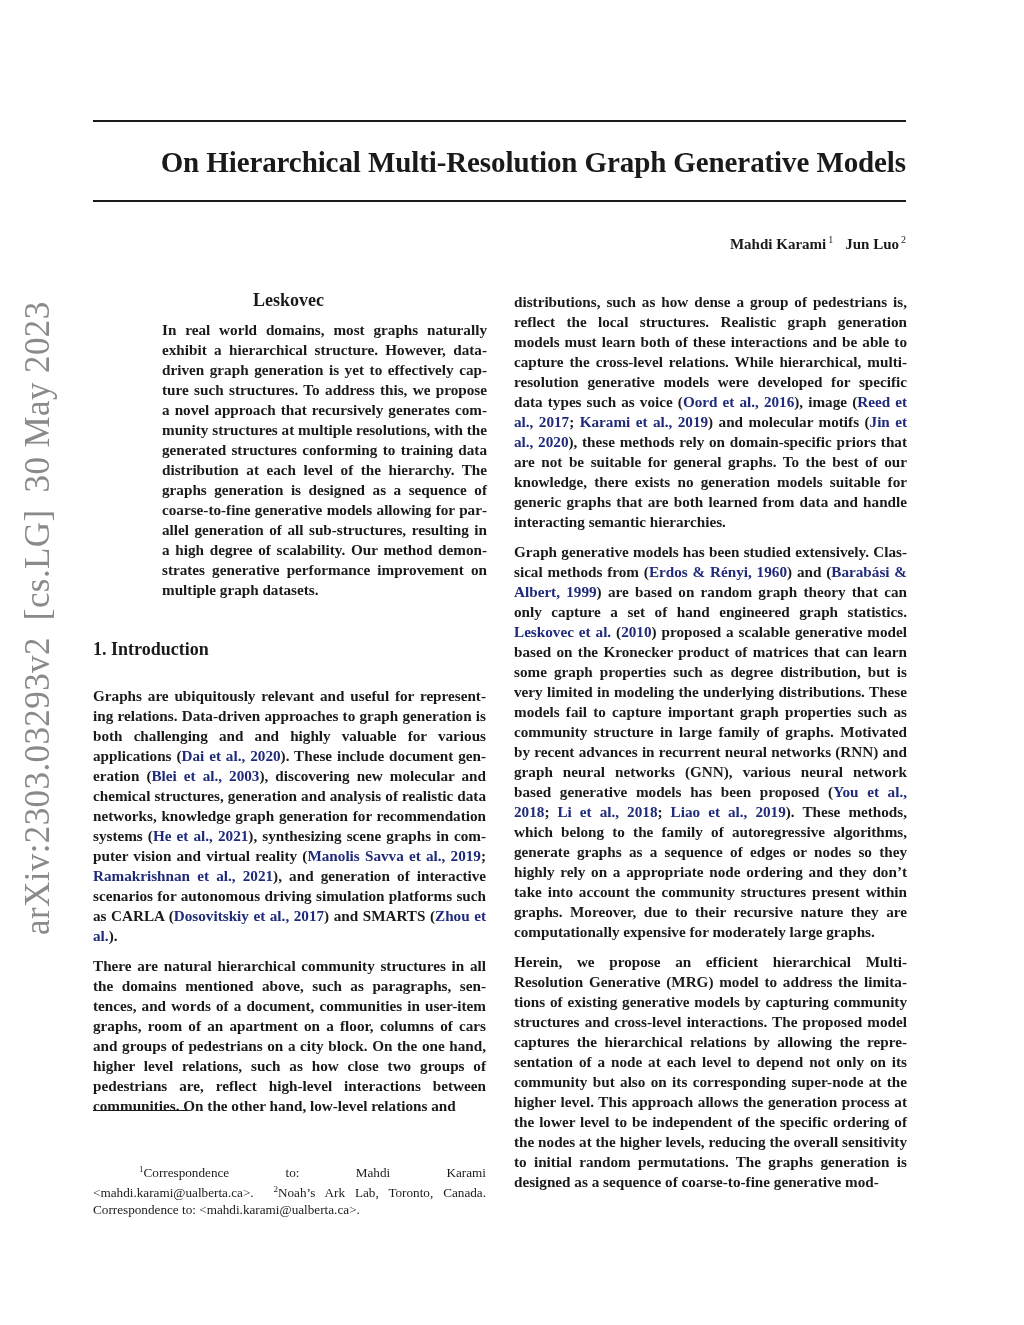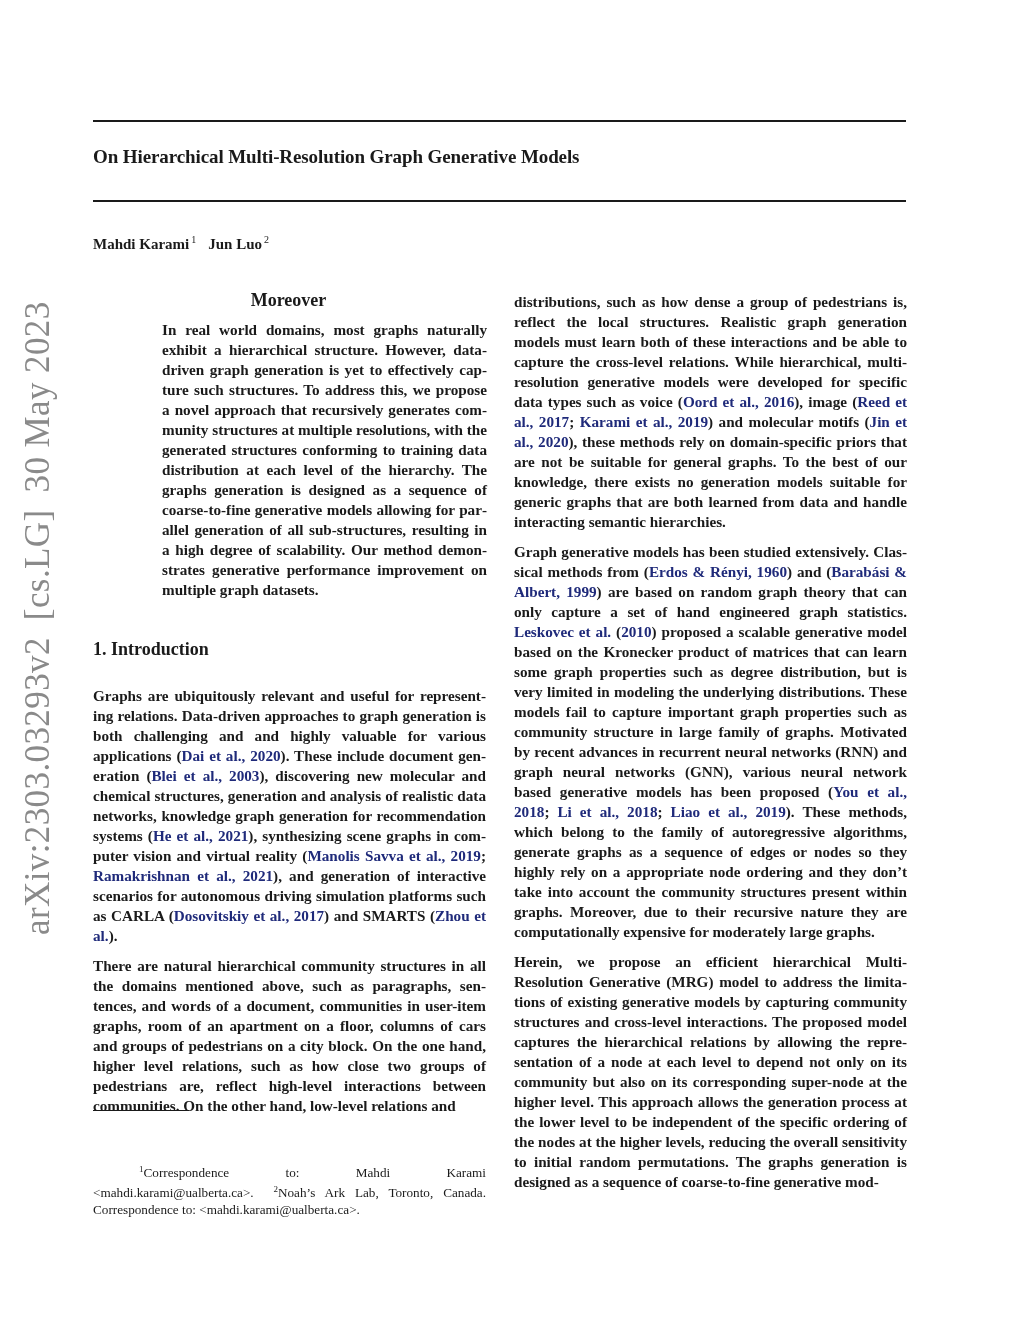--- a/index.html
+++ b/index.html
@@ -4,25 +4,25 @@
 <style>
   html, body { margin: 0; padding: 0; background: #ffffff; }
   body {
     width: 1024px; height: 1325px; position: relative; overflow: hidden;
     font-family: "Liberation Serif", "DejaVu Serif", serif; color: #1a1a1a;
   }
   .rule { position: absolute; left: 93px; width: 813px; background: #1a1a1a; }
   .rule.top { top: 120px; height: 2px; }
   .rule.bottom { top: 200px; height: 2px; }
   .title {
-    position: absolute; left: 93px; width: 813px; top: 146px; text-align: left;
-    font-weight: bold; font-size: 19px; letter-spacing: -0.1px; margin: 0;
+    position: absolute; left: 93px; width: 813px; top: 146px; text-align: right;
+    font-weight: bold; font-size: 29px; letter-spacing: -0.1px; margin: 0;
   }
   .authors {
-    position: absolute; left: 93px; width: 813px; top: 234px; text-align: left;
+    position: absolute; left: 93px; width: 813px; top: 234px; text-align: right;
     font-weight: bold; font-size: 15px;
   }
   .authors sup { font-weight: normal; font-size: 10px; vertical-align: 6px; margin-left: 2px; }
   .authors .sep { display: inline-block; width: 12px; }
   .arxiv {
     position: absolute; left: 18px; top: 935px; transform-origin: left top;
     transform: rotate(-90deg); white-space: nowrap; font-size: 35px; color: #8a8a8a;
     letter-spacing: 0.4px;
   }
   .arxiv span { margin-right: 17px; }
@@ -47,21 +47,21 @@
 <div class="rule bottom"></div>
 
 <div class="authors">
   <span>Mahdi Karami</span><sup>1</sup><span class="sep"></span><span>Jun Luo</span><sup>2</sup>
 </div>
 
 <div class="arxiv">
   <span>arXiv:2303.03293v2</span><span>[cs.LG]</span><span>30 May 2023</span>
 </div>
 
-<h2 class="abs-heading">Moreover</h2>
+<h2 class="abs-heading">Leskovec</h2>
 <div class="col abstract">
   <p>In real world domains, most graphs naturally exhibit a hierarchical structure.  However, data-driven graph generation is yet to effectively cap­ture such structures. To address this, we propose a novel approach that recursively generates com­munity structures at multiple resolutions, with the generated structures conforming to training data distribution at each level of the hierarchy.  The graphs generation is designed as a sequence of coarse-to-fine generative models allowing for par­allel generation of all sub-structures, resulting in a high degree of scalability. Our method demon­strates generative performance improvement on multiple graph datasets.</p>
 </div>
 
 <h2 class="sec-heading">1. Introduction</h2>
 <div class="col left">
     <p><span>Graphs are ubiquitously relevant and useful for represent­ing relations. Data-driven approaches to graph generation is both challenging and and highly valuable for various applications (</span><span class="cite" style="color: rgb(31, 42, 122);">Dai et al., 2020</span><span>). These include document gen­eration (</span><span class="cite" style="color: rgb(31, 42, 122);">Blei et al., 2003</span><span>), discovering new molecular and chemical structures, generation and analysis of realistic data networks, knowledge graph generation for recommendation systems (</span><span class="cite" style="color: rgb(31, 42, 122);">He et al., 2021</span><span>), synthesizing scene graphs in com­puter vision and virtual reality (</span><span class="cite" style="color: rgb(31, 42, 122);">Manolis Savva et al., 2019</span><span>; </span><span class="cite" style="color: rgb(31, 42, 122);">Ramakrishnan et al., 2021</span><span>), and generation of interactive scenarios for autonomous driving simulation platforms such as CARLA (</span><span class="cite" style="color: rgb(31, 42, 122);">Dosovitskiy et al., 2017</span><span>) and SMARTS (</span><span class="cite" style="color: rgb(31, 42, 122);">Zhou et al.</span><span>).</span></p>
     <p><span>There are natural hierarchical community structures in all the domains mentioned above, such as paragraphs, sen­tences, and words of a document, communities in user-item graphs, room of an apartment on a floor, columns of cars and groups of pedestrians on a city block.  On the one hand, higher level relations, such as how close two groups of pedestrians are, reflect high-level interactions between communities.  On the other hand, low-level relations and</span></p>
   </div>
 

